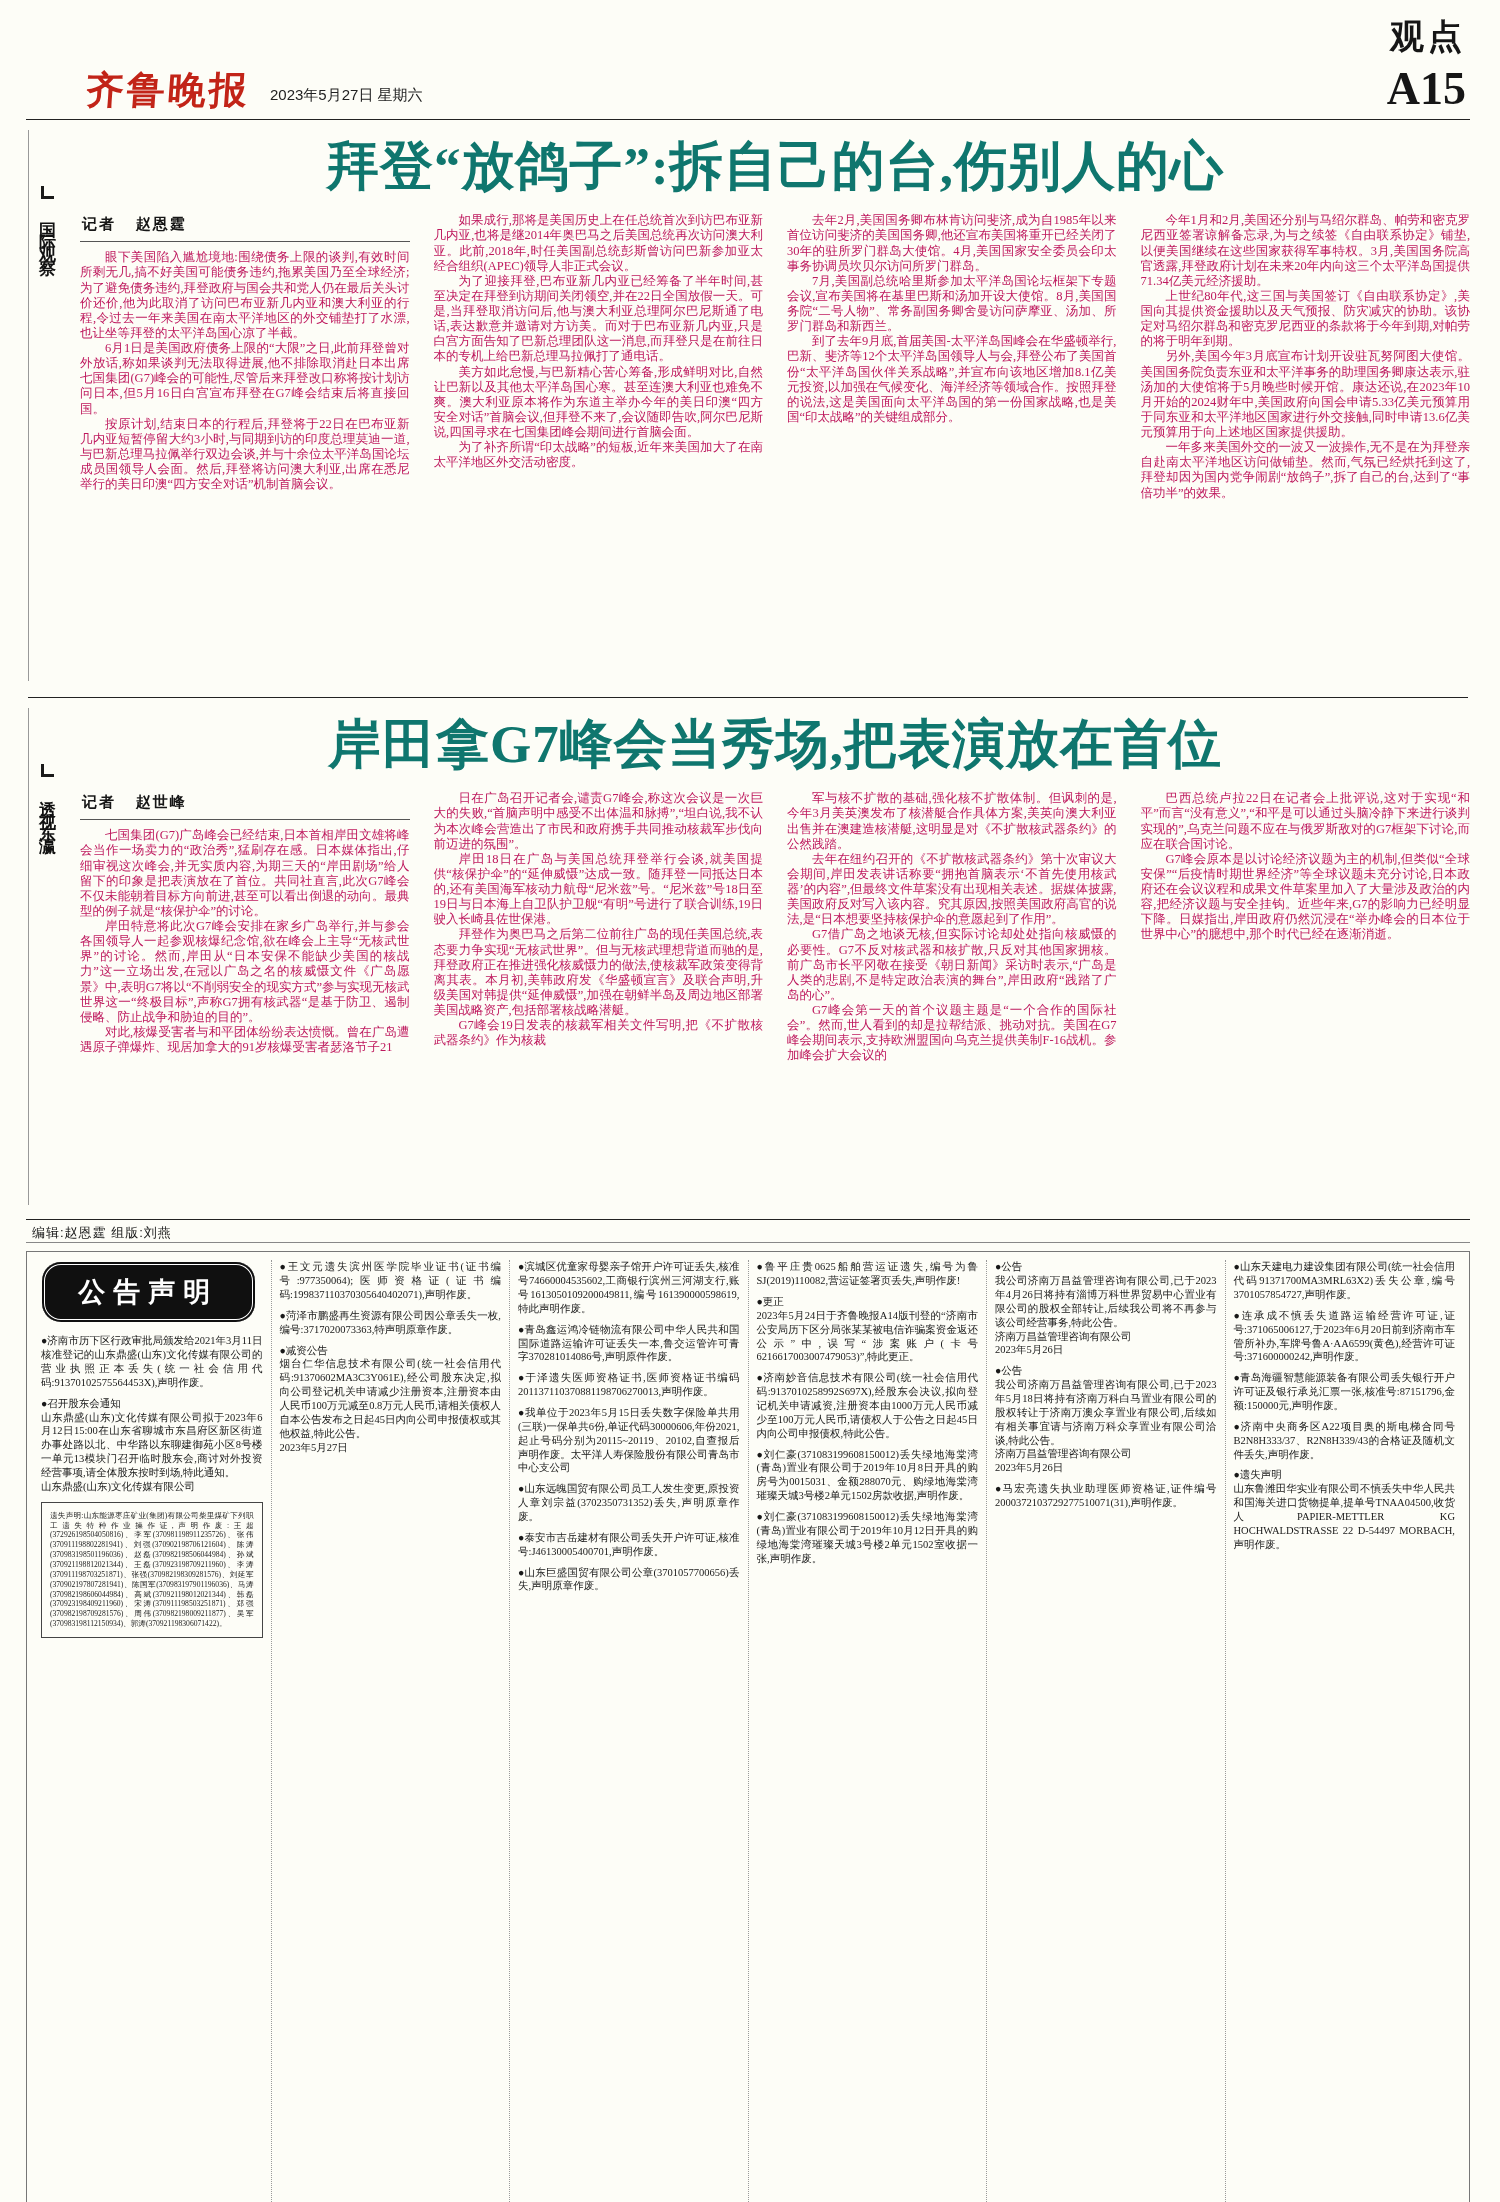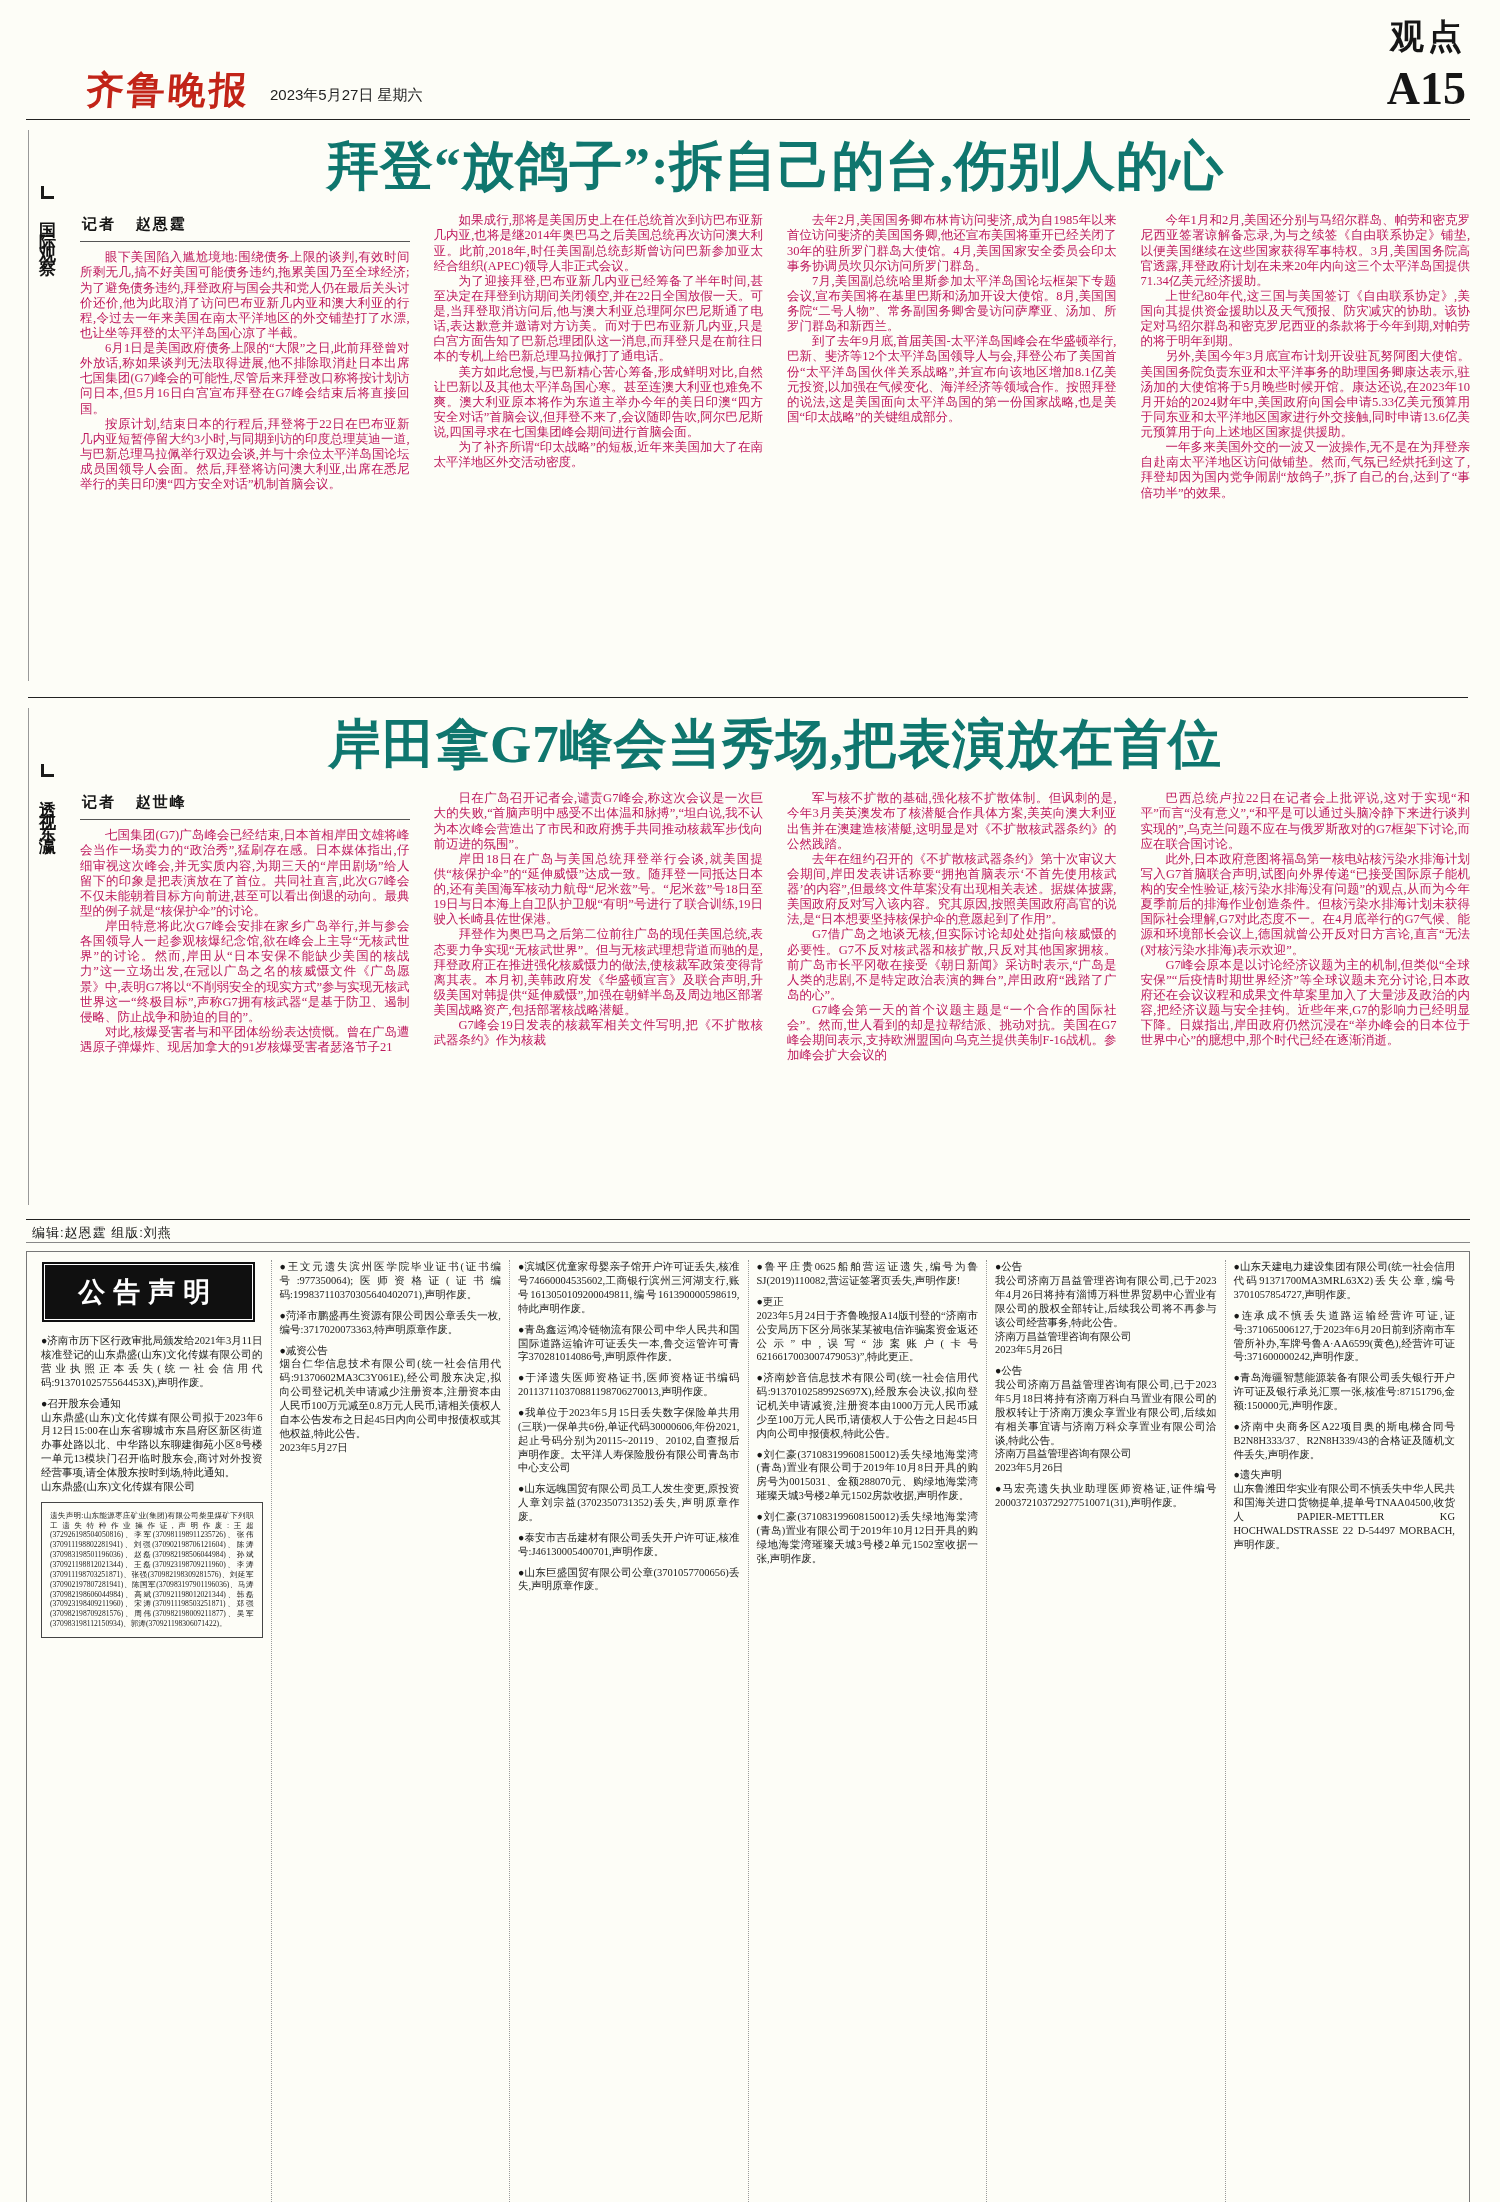--- a/index.html
+++ b/index.html
@@ -51,21 +51,21 @@
                 font-family:"Liberation Sans", sans-serif; letter-spacing:1px; }
 
   
   .notices { margin-top:8px; border:1px solid #777; height:988px; overflow:hidden;
              display:flex; padding:8px 6px; gap:0; }
   .ncol { flex:1; min-width:0; padding:0 8px; overflow:hidden; text-align:justify; }
   .ncol + .ncol { border-left:1px dotted #9a9a9a; }
   .pg-box { background:#101010; color:#fff; font-size:27px; font-weight:900;
             letter-spacing:8px; text-align:center; padding:12px 4px; margin:2px 8px 12px 1px;
             font-family:"Liberation Sans", sans-serif;
-            box-shadow:inset 0 0 0 2px #101010, inset 0 0 0 3px #ffffff; }
+            box-shadow:inset 0 0 0 2px #101010, inset 0 0 0 3px #ffffff;border-radius:19px; }
   .nparas .para { font-size:10.5px; line-height:1.32; margin:0 0 7px 0;
                   white-space:pre-line; color:#181818; }
   .dense { border:1px solid #444; margin-top:8px; padding:8px;
            font-size:7.6px; line-height:1.3; color:#222; text-align:justify; }
 </style>
 </head>
 <body>
 
 <div class="page">
 
@@ -158,21 +158,20 @@
           <div class="paras">
               <p class="para">军与核不扩散的基础,强化核不扩散体制。但讽刺的是,今年3月美英澳发布了核潜艇合作具体方案,美英向澳大利亚出售并在澳建造核潜艇,这明显是对《不扩散核武器条约》的公然践踏。</p>
               <p class="para">去年在纽约召开的《不扩散核武器条约》第十次审议大会期间,岸田发表讲话称要“拥抱首脑表示‘不首先使用核武器’的内容”,但最终文件草案没有出现相关表述。据媒体披露,美国政府反对写入该内容。究其原因,按照美国政府高官的说法,是“日本想要坚持核保护伞的意愿起到了作用”。</p>
               <p class="para">G7借广岛之地谈无核,但实际讨论却处处指向核威慑的必要性。G7不反对核武器和核扩散,只反对其他国家拥核。前广岛市长平冈敬在接受《朝日新闻》采访时表示,“广岛是人类的悲剧,不是特定政治表演的舞台”,岸田政府“践踏了广岛的心”。</p>
               <p class="para">G7峰会第一天的首个议题主题是“一个合作的国际社会”。然而,世人看到的却是拉帮结派、挑动对抗。美国在G7峰会期间表示,支持欧洲盟国向乌克兰提供美制F-16战机。参加峰会扩大会议的</p>
             </div>
         </div>
         <div class="col">
           <div class="paras">
               <p class="para">巴西总统卢拉22日在记者会上批评说,这对于实现“和平”而言“没有意义”,“和平是可以通过头脑冷静下来进行谈判实现的”,乌克兰问题不应在与俄罗斯敌对的G7框架下讨论,而应在联合国讨论。</p>
-              <p class="para">此外,日本政府意图将福岛第一核电站核污染水排海计划写入G7首脑联合声明,试图向外界传递“已接受国际原子能机构的安全性验证,核污染水排海没有问题”的观点,从而为今年夏季前后的排海作业创造条件。但核污染水排海计划未获得国际社会理解,G7对此态度不一。在4月底举行的G7气候、能源和环境部长会议上,德国就曾公开反对日方言论,直言“无法(对核污染水排海)表示欢迎”。</p>
               <p class="para">G7峰会原本是以讨论经济议题为主的机制,但类似“全球安保”“后疫情时期世界经济”等全球议题未充分讨论,日本政府还在会议议程和成果文件草案里加入了大量涉及政治的内容,把经济议题与安全挂钩。近些年来,G7的影响力已经明显下降。日媒指出,岸田政府仍然沉浸在“举办峰会的日本位于世界中心”的臆想中,那个时代已经在逐渐消逝。</p>
             </div>
         </div>
       </div>
     </div>
   </section>
 
   <div class="editor-row">编辑:赵恩霆    组版:刘燕</div>
 
   <section class="notices">

